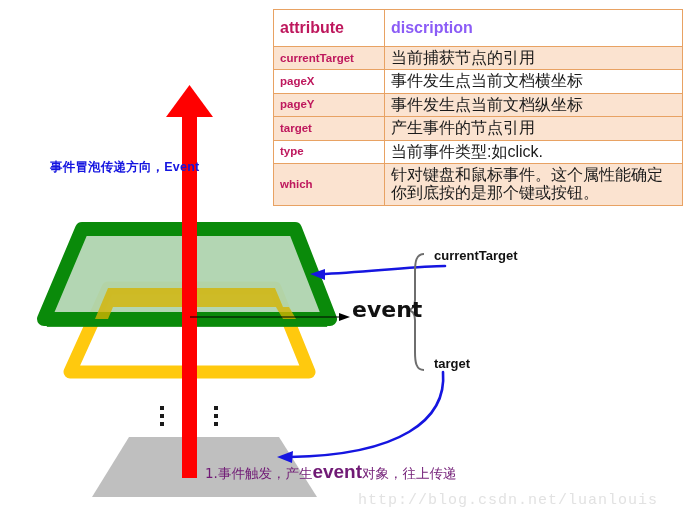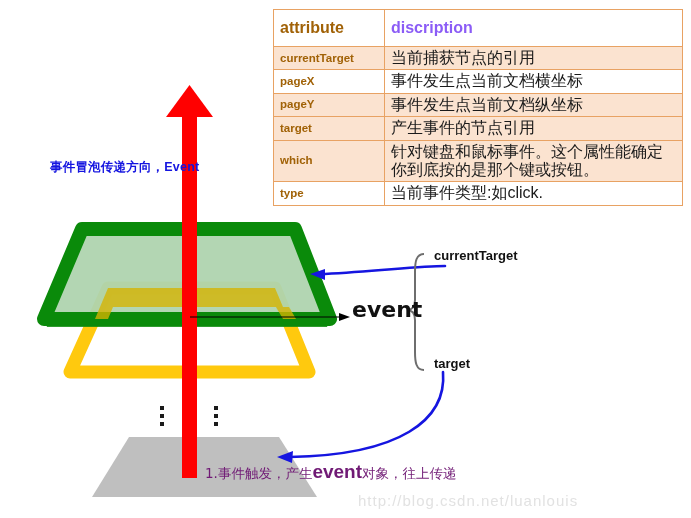--- a/index.html
+++ b/index.html
@@ -15,21 +15,21 @@
     border-collapse:collapse;
     border:1px solid #E8A263;
     background:#ffffff;
   }
   #attr-table td{
     border:1px solid #E8A263;
     padding:2px 6px;
     vertical-align:middle;
     line-height:1.15;
   }
-  #attr-table .c-attr{width:98px;font-weight:bold;font-size:11.5px;color:#a16207;white-space:nowrap;}
+  #attr-table .c-attr{width:98px;font-weight:bold;font-size:11.5px;color:#be185d;white-space:nowrap;}
   #attr-table .c-desc{font-size:16px;color:#1a1a1a;}
   #attr-table tr.head td{height:32px;background:#ffffff;}
   #attr-table tr.head .c-attr{font-size:16px;font-weight:bold;}
   #attr-table tr.head .c-desc{font-size:16px;font-weight:bold;color:#8b5cf6;}
   #attr-table tr.body td{height:18px;}
   #attr-table tr.alt td{background:#FBE3D0;}
   #attr-table tr.plain td{background:#ffffff;}
 
   
   .lbl{position:absolute;white-space:nowrap;text-align:center;}
@@ -40,21 +40,21 @@
   #label-currentTarget{left:434px;top:248px;font-size:13px;font-weight:bold;color:#111;}
   #label-target{left:434px;top:356px;font-size:13px;font-weight:bold;color:#111;}
   #label-event{left:352px;top:297px;font-size:22px;font-weight:bold;color:#111;font-family:"DejaVu Sans",sans-serif;}
   #bottom-note{
     left:205px;top:461px;font-size:13.5px;color:#701a75;font-weight:normal;
     font-family:"DejaVu Sans",sans-serif;
   }
   #bottom-note .big{font-size:19px;font-weight:bold;font-family:"Liberation Sans",sans-serif;}
   #watermark{
     left:358px;top:492px;font-size:15px;color:#E2E2E2;
-    font-family:Liberation Sans, sans-serif;letter-spacing:1px;
+    font-family:Liberation Mono, monospace;letter-spacing:1px;
   }
 
   
   #art{position:absolute;left:0;top:0;width:691px;height:518px;}
 </style>
 </head>
 <body>
 
 <div id="stage">
 
@@ -131,27 +131,27 @@
         <td class="c-desc">事件发生点当前文档横坐标</td>
       </tr>
       <tr class="body alt">
         <td class="c-attr">pageY</td>
         <td class="c-desc">事件发生点当前文档纵坐标</td>
       </tr>
       <tr class="body alt">
         <td class="c-attr">target</td>
         <td class="c-desc">产生事件的节点引用</td>
       </tr>
+      <tr class="body plain">
+        <td class="c-attr">type</td>
+        <td class="c-desc">当前事件类型:如click.</td>
+      </tr>
       <tr class="body alt">
         <td class="c-attr">which</td>
         <td class="c-desc">针对键盘和鼠标事件。这个属性能确定你到底按的是那个键或按钮。</td>
-      </tr>
-      <tr class="body plain">
-        <td class="c-attr">type</td>
-        <td class="c-desc">当前事件类型:如click.</td>
       </tr>
     </tbody>
   </table>
 
   <div class="lbl" id="bubble-label">事件冒泡传递方向，Event</div>
 
   <div class="lbl" id="label-currentTarget">currentTarget</div>
 
   <div class="lbl" id="label-target">target</div>
 

